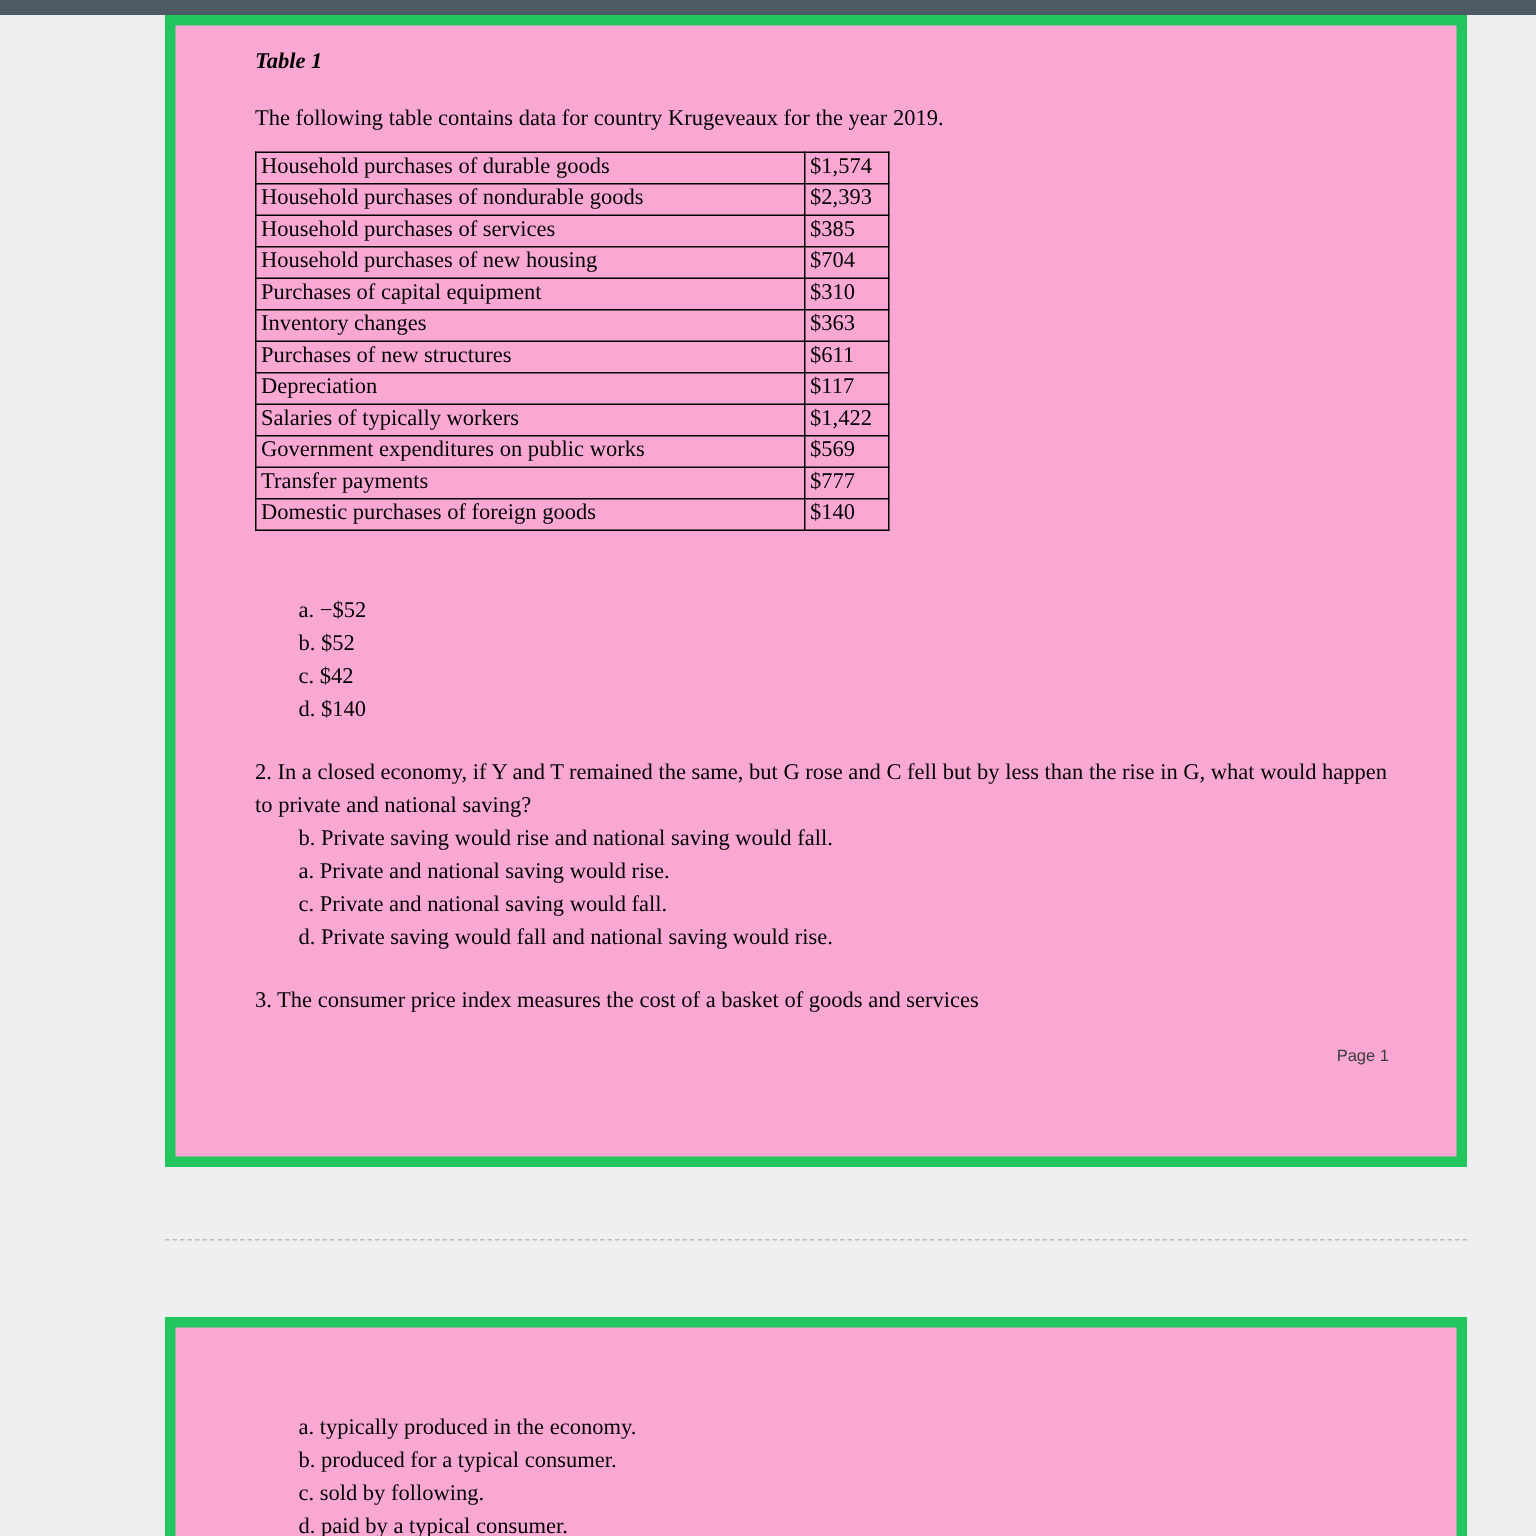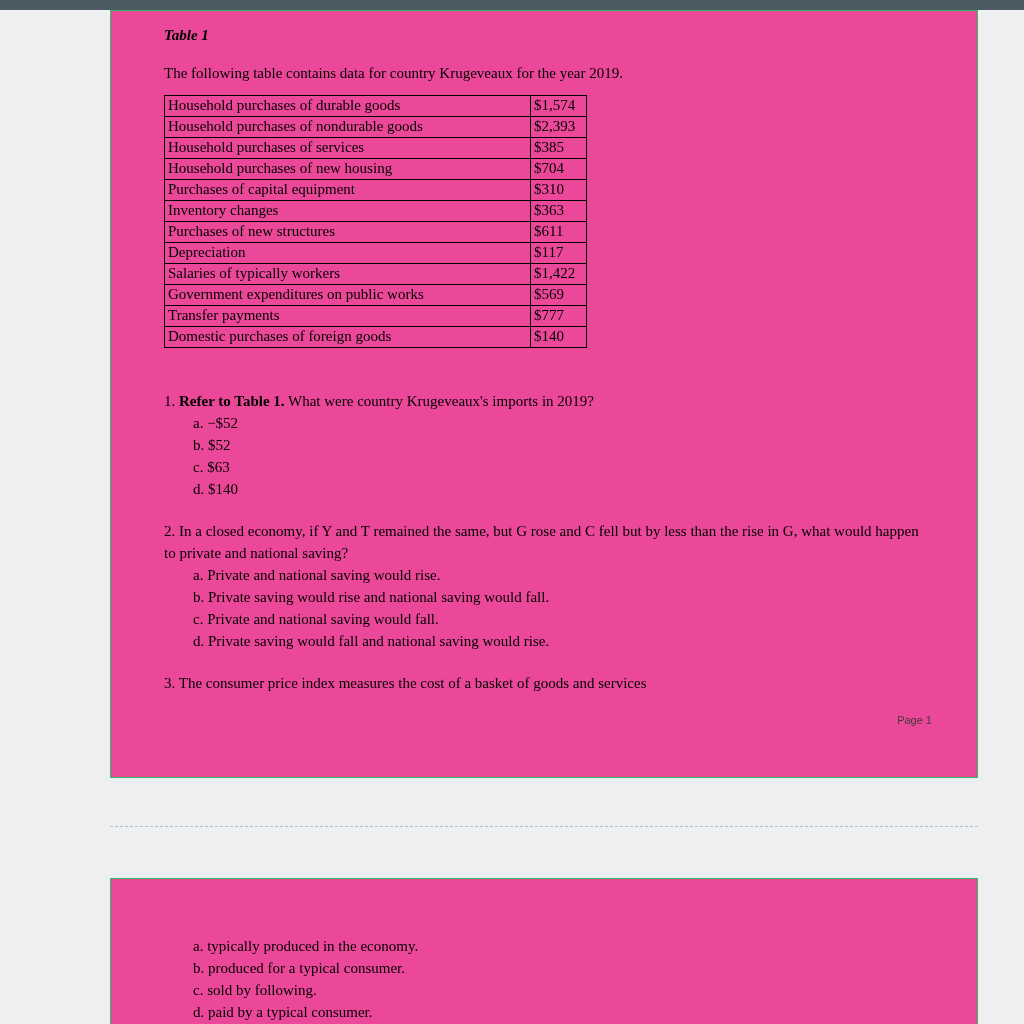--- a/index.html
+++ b/index.html
@@ -10,22 +10,22 @@
     font-family: "Liberation Serif", "DejaVu Serif", serif;
     color: #000;
   }
   .top-bar {
     width: 100%; height: 10px;
     background: #4b5a63;
   }
   .page {
     width: 868px;
     margin-left: 110px;
-    background: #ec4899;
-    border: 1px solid #22c55e;
+    background: #f9a8d4;
+    border: 7px solid #22c55e;
   }
   .page-1 {
     height: 768px;
     padding: 16px 45px 0 53px;
     position: relative;
   }
   .page-2 {
     height: 400px;
     padding: 56px 45px 0 53px;
   }
@@ -138,34 +138,33 @@
         <td class="col-value">$777</td>
       </tr>
       <tr>
         <td class="col-label">Domestic purchases of foreign goods</td>
         <td class="col-value">$140</td>
       </tr>
     </tbody>
   </table>
 
   <div class="question">
-    <p class="q-text"><span>1.</span> <b>Refer to Table 1.</b> <span>What were country Krugeveaux's imports in 2019?</span></p>
     <div class="options">
       <p class="option">a. −$52</p>
       <p class="option">b. $52</p>
-      <p class="option">c. $63</p>
+      <p class="option">c. $42</p>
       <p class="option">d. $140</p>
     </div>
   </div>
 
   <div class="question">
     <p class="q-text"><span>2.</span> <span>In a closed economy, if Y and T remained the same, but G rose and C fell but by less than the rise in G, what would happen to private and national saving?</span></p>
     <div class="options">
+      <p class="option">b. Private saving would rise and national saving would fall.</p>
       <p class="option">a. Private and national saving would rise.</p>
-      <p class="option">b. Private saving would rise and national saving would fall.</p>
       <p class="option">c. Private and national saving would fall.</p>
       <p class="option">d. Private saving would fall and national saving would rise.</p>
     </div>
   </div>
 
   <div class="question">
     <p class="q-text"><span>3.</span> <span>The consumer price index measures the cost of a basket of goods and services</span></p>
   </div>
 
   <p class="footer">Page 1</p>

